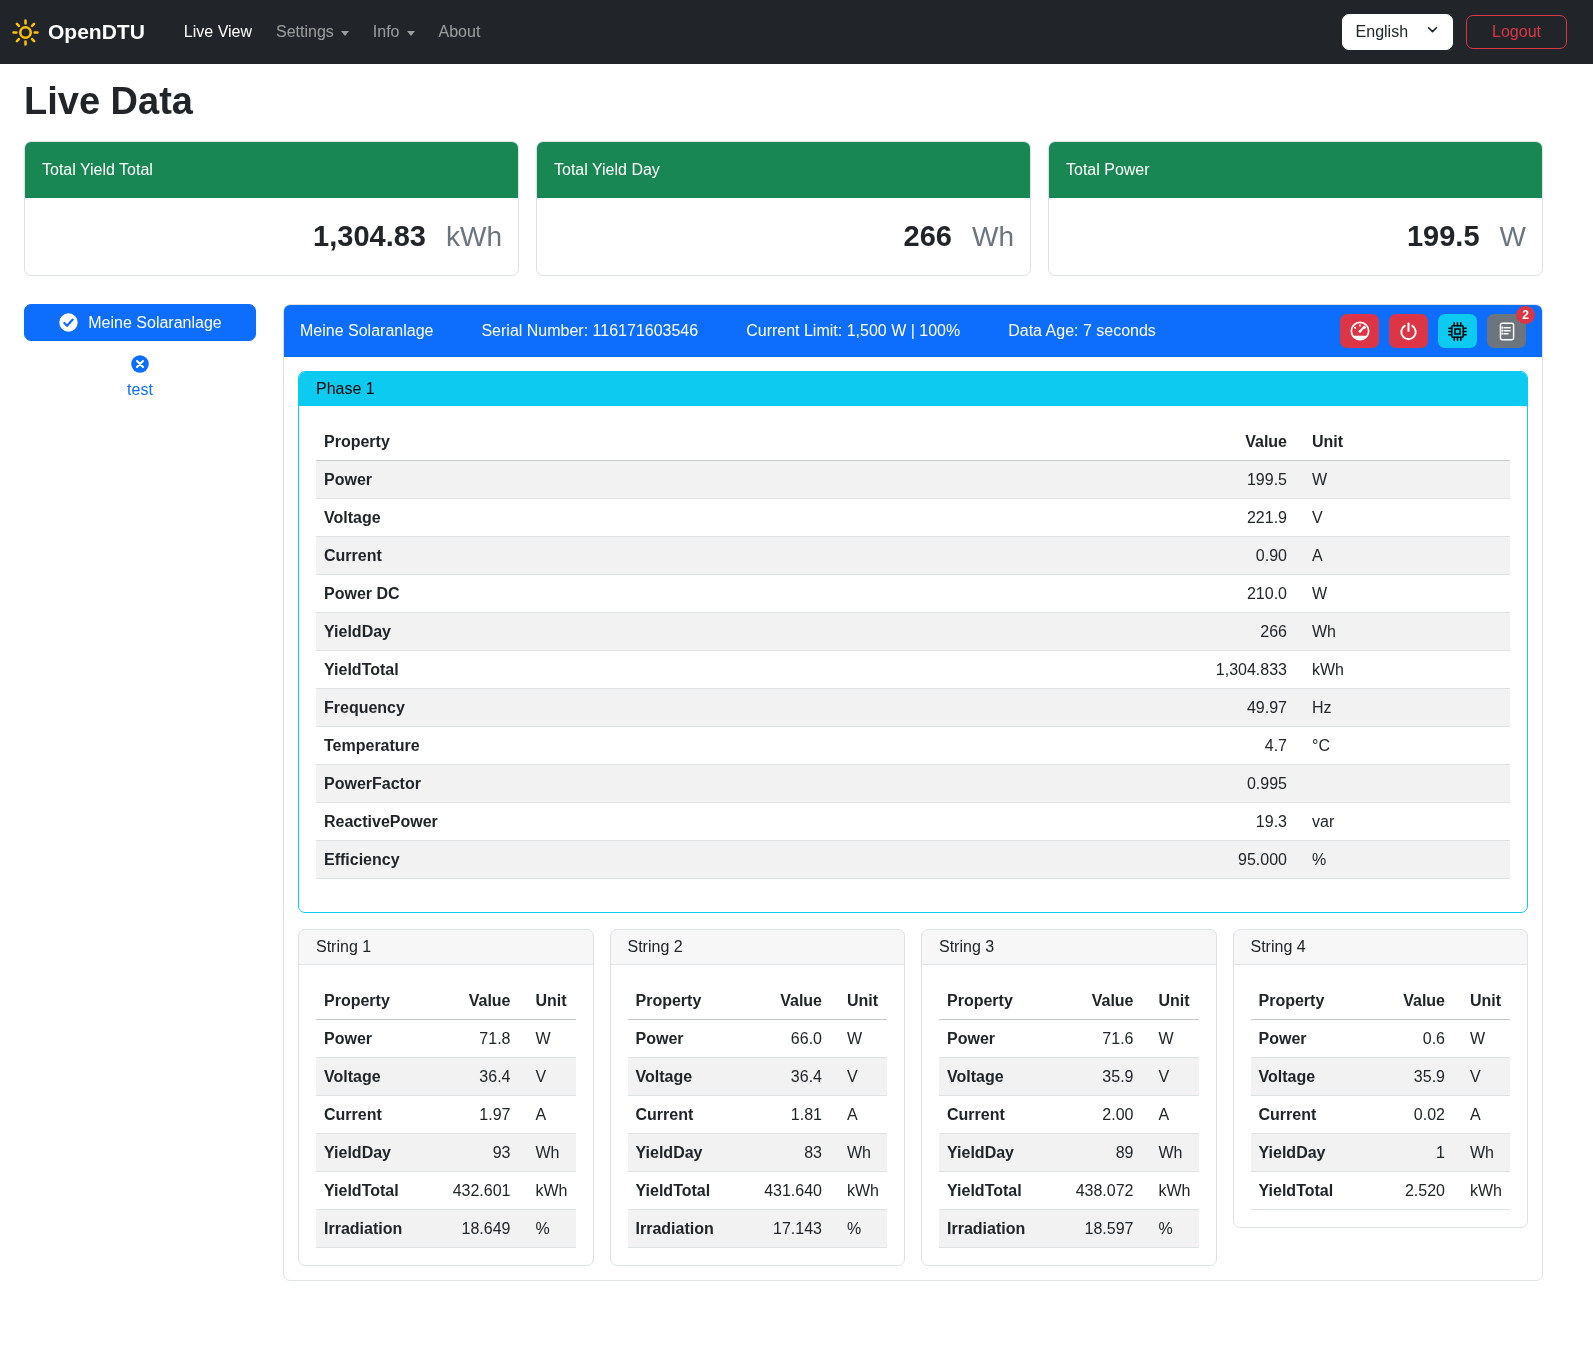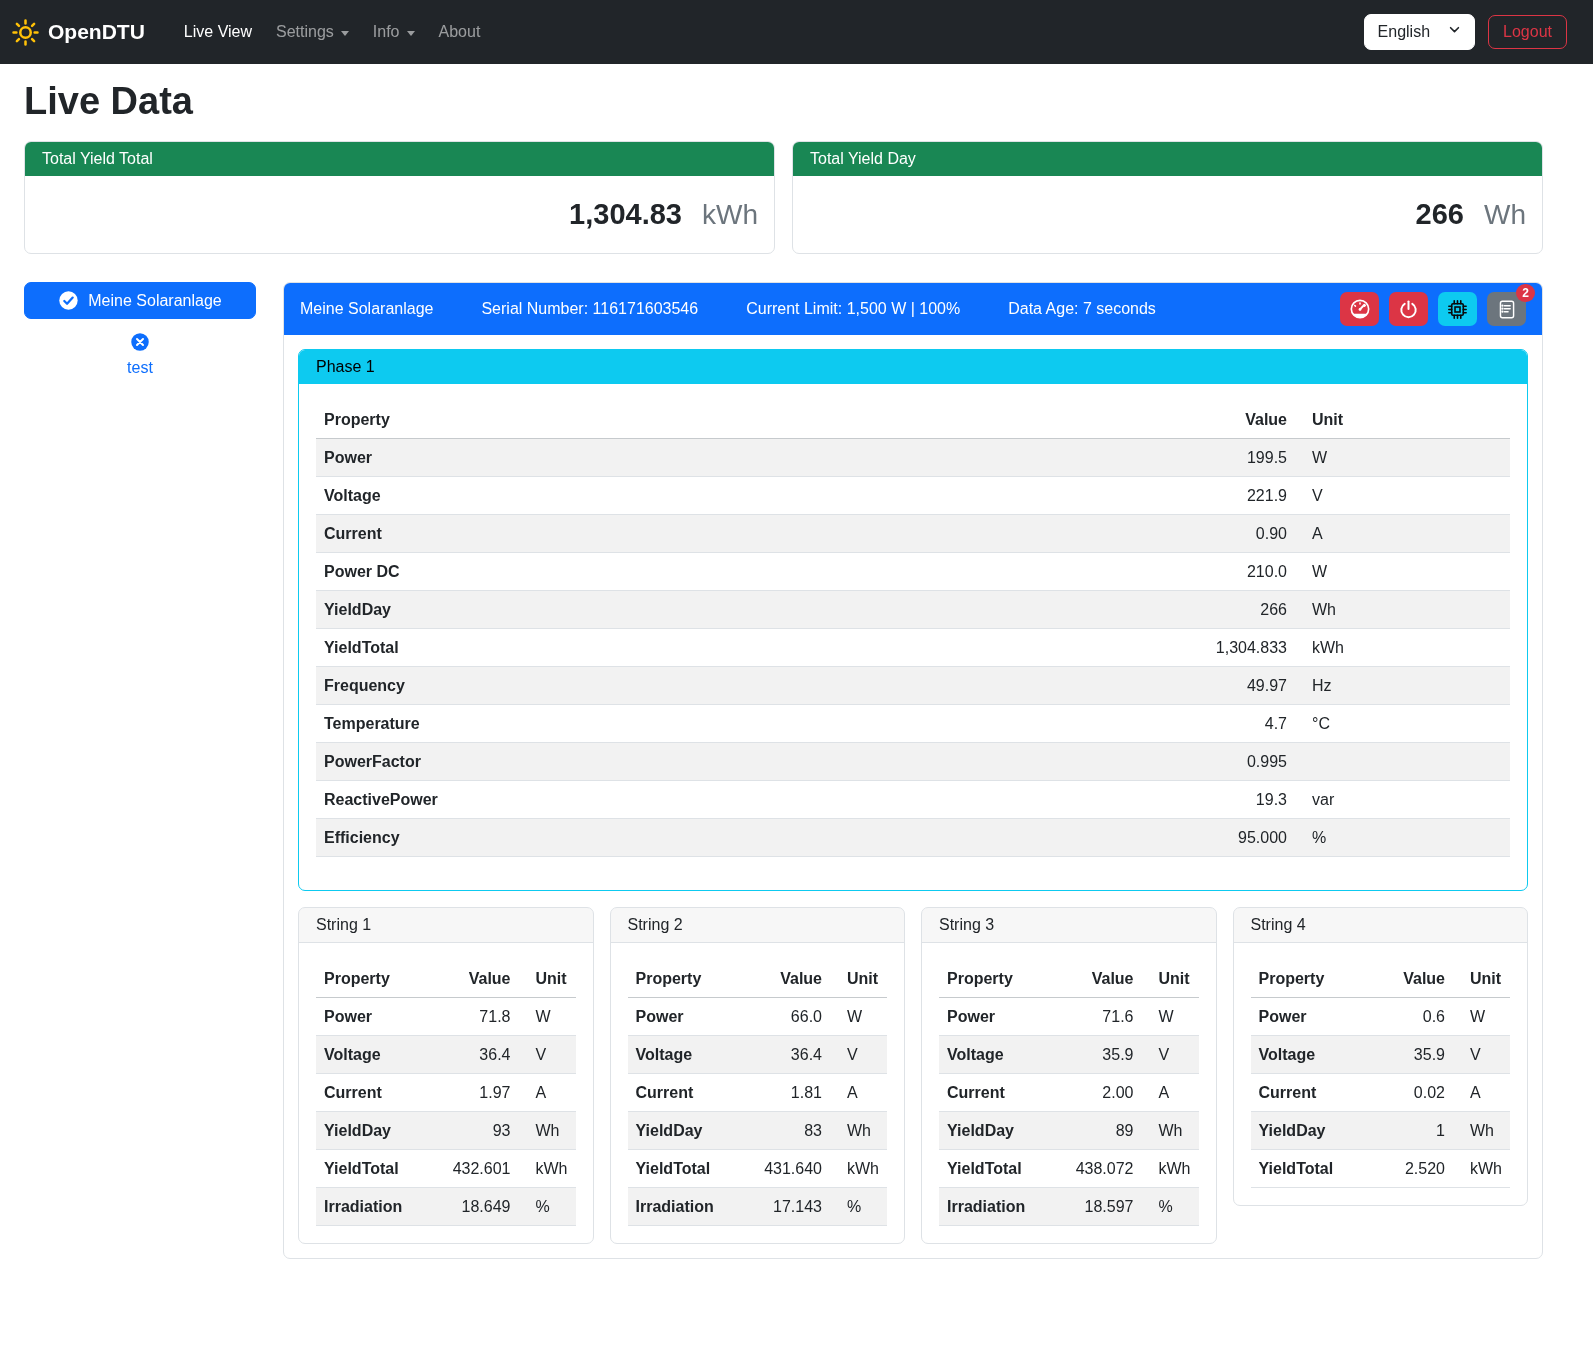--- a/index.html
+++ b/index.html
@@ -39,32 +39,32 @@
   }
   .navbar-right { margin-left: auto; display: flex; align-items: center; gap: 13px; }
   .lang-select {
     background: #fff; color: #212529; border-radius: 7px;
     padding: 8px 13px; display: flex; align-items: flex-start; gap: 18px;
     font-size: 16px; border: 1px solid #fff;
   }
   .logout-btn {
     background: transparent; color: #dc3545;
     border: 1px solid #dc3545; border-radius: 7px;
-    padding: 7px 14px; font-size: 16px;
+    padding: 7px 25px; font-size: 16px;
     font-family: inherit;
   }
 
   
   .container { padding: 14px 50px 28px 24px; }
   h1.page-title { font-size: 38px; font-weight: 700; margin: 2px 0 18px; }
 
   
   .cards-row { display: flex; gap: 17px; margin-bottom: 28px; }
   .summary-card { flex: 1; border: 1px solid #dee2e6; border-radius: 7px; background: #fff; overflow: hidden; }
-  .summary-card-header { background: #198754; color: #fff; padding: 8px 17px; font-size: 16px; }
+  .summary-card-header { background: #198754; color: #fff; padding: 19px 17px; font-size: 16px; }
   .summary-card-body { padding: 22px 16px; display: flex; justify-content: flex-end; align-items: baseline; gap: 20px; }
   .summary-value { font-size: 29px; font-weight: 700; color: #212529; }
   .summary-unit { font-size: 28px; font-weight: 400; color: #6c757d; }
 
   
   .content-row { display: flex; gap: 27px; align-items: flex-start; }
   .sidebar { flex: 0 0 232px; }
   .inverter-btn {
     width: 100%; background: #0d6efd; border: 1px solid #0d6efd;
     color: #fff; border-radius: 7px; padding: 7px 12px;
@@ -181,20 +181,27 @@
       <div class="summary-card-body" data-interactable="false">
         <span class="summary-value" data-interactable="false">1,304.83</span>
         <span class="summary-unit" data-interactable="false">kWh</span>
       </div>
     </div>
     <div class="summary-card" data-interactable="false">
       <div class="summary-card-header" data-interactable="false">Total Yield Day</div>
       <div class="summary-card-body" data-interactable="false">
         <span class="summary-value" data-interactable="false">266</span>
         <span class="summary-unit" data-interactable="false">Wh</span>
+      </div>
+    </div>
+    <div class="summary-card" data-interactable="false">
+      <div class="summary-card-header" data-interactable="false">Total Power</div>
+      <div class="summary-card-body" data-interactable="false">
+        <span class="summary-value" data-interactable="false">199.5</span>
+        <span class="summary-unit" data-interactable="false">W</span>
       </div>
     </div>
   </div>
 
   <div class="content-row" data-interactable="false">
 
     <div class="sidebar" data-interactable="false">
       <button class="inverter-btn" data-interactable="true">
         <span data-interactable="false" style="display:flex;">
           <svg viewBox="0 0 16 16" width="21" height="21">

